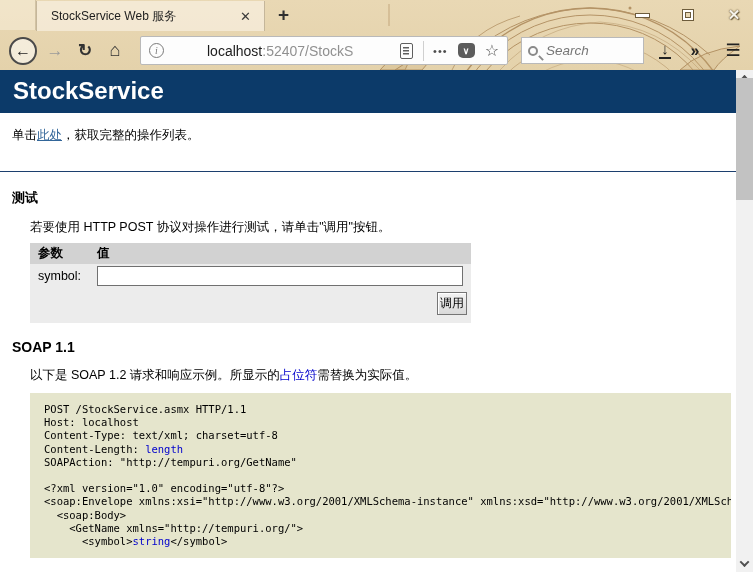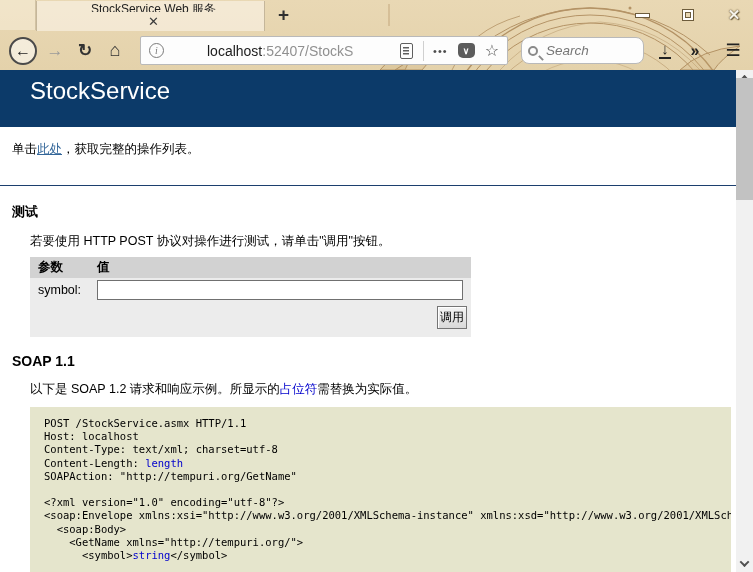--- a/index.html
+++ b/index.html
@@ -5,21 +5,21 @@
   * { margin:0; padding:0; box-sizing:border-box; }
   html,body { width:753px; height:572px; overflow:hidden; font-family:"Liberation Sans", sans-serif; }
   .browser { position:relative; width:753px; height:572px; background:#fff; overflow:hidden; }
 
   
   .chrome { position:absolute; top:0; left:0; width:753px; height:70px; background:linear-gradient(#e9d8b4,#e4d2ab); overflow:hidden; }
   .chrome-art { position:absolute; top:0; left:0; pointer-events:none; }
 
   .titlebar { position:absolute; top:0; left:0; width:753px; height:31px; }
   .tab-spacer { position:absolute; top:0; left:0; width:36px; height:30px; background:rgba(255,250,236,.38); border-right:1px solid rgba(120,95,55,.25); }
-  .tab { position:absolute; top:1px; left:36px; width:229px; height:30px; background:rgba(253,248,238,.55); border-left:1px solid rgba(110,90,50,.35); border-right:1px solid rgba(110,90,50,.35); display:flex; align-items:center; padding:0 8px 0 14px;flex-direction:column; }
+  .tab { position:absolute; top:1px; left:36px; width:229px; height:30px; background:rgba(253,248,238,.55); border-left:1px solid rgba(110,90,50,.35); border-right:1px solid rgba(110,90,50,.35); display:flex; align-items:center; padding:0 8px 0 14px; }
   .tab-title { flex:1; font-size:12px; color:#1d1d1d; white-space:nowrap; overflow:hidden; }
   .tab-close { font-size:13px; color:#3a3a3a; padding:2px 5px; cursor:default; }
   .newtab-btn { position:absolute; top:4px; left:272px; font-size:19px; font-weight:bold; color:#2f2f2f; padding:0 6px; }
   .win-controls { position:absolute; top:0; right:8px; height:30px; display:flex; align-items:center; gap:24px; }
   .wc { width:22px; height:22px; display:flex; align-items:center; justify-content:center; }
   .min-glyph { width:13px; height:3px; background:#fff; box-shadow:0 0 0 1px #6d5c3c; }
   .max-glyph { width:10px; height:10px; border:2px solid #fff; box-shadow:0 0 0 1px #6d5c3c, inset 0 0 0 1px #6d5c3c; background:transparent; }
   .close-glyph { color:#f5f2ea; font-size:15px; font-weight:bold; text-shadow:0 0 1px #6d5c3c, 0 0 2px #6d5c3c, 1px 1px 1px #6d5c3c; }
 
   .toolbar { position:absolute; top:31px; left:0; width:753px; height:39px; }
@@ -37,35 +37,35 @@
   .url-text::after { content:''; position:absolute; right:0; top:0; bottom:0; width:46px; background:linear-gradient(to right, rgba(253,253,253,0), #fdfdfd); }
   .reader-icon { width:13px; height:16px; border:1.5px solid #5f5f5f; border-radius:2px; margin:0 6px; flex:none; background:
       linear-gradient(#5f5f5f,#5f5f5f) 2px 3px/6px 1.5px no-repeat,
       linear-gradient(#5f5f5f,#5f5f5f) 2px 6px/6px 1.5px no-repeat,
       linear-gradient(#5f5f5f,#5f5f5f) 2px 9px/6px 1.5px no-repeat; }
   .urlbar-sep { width:1px; height:20px; background:#d0d0d0; margin:0 4px; flex:none; }
   .dots-icon { font-size:11px; letter-spacing:1px; color:#4c4c4c; margin:0 5px; flex:none; }
   .pocket-icon { width:17px; height:15px; background:#5c5c5c; border-radius:4px 4px 5px 5px; color:#fff; font-size:9px; font-weight:bold; display:flex; align-items:center; justify-content:center; margin:0 5px; flex:none; }
   .star-icon { font-size:16px; color:#4c4c4c; margin:0 2px 0 5px; flex:none; }
 
-  .searchbar { position:absolute; top:6px; left:521px; width:123px; height:27px; background:#fdfdfd; border:1px solid #b9b9b9; border-radius:8px; display:flex; align-items:center; padding:0 6px; }
+  .searchbar { position:absolute; top:6px; left:521px; width:123px; height:27px; background:#fdfdfd; border:1px solid #b9b9b9; border-radius:0; display:flex; align-items:center; padding:0 6px; }
   .mag-icon { width:10px; height:10px; border:2px solid #8a8a8a; border-radius:50%; position:relative; margin-right:8px; flex:none; }
   .mag-icon::after { content:''; position:absolute; width:6px; height:2px; background:#8a8a8a; transform:rotate(45deg); left:8px; top:9px; }
   .search-ph { font-size:13.5px; font-style:italic; color:#777; }
 
   .dl-btn { position:absolute; top:0; left:652px; height:39px; width:26px; display:flex; align-items:center; justify-content:center; }
   .dl-glyph { font-size:15px; font-weight:bold; color:#222; border-bottom:2.5px solid #222; line-height:14px; padding:0 2px 1px; }
   .overflow-btn { position:absolute; top:0; left:682px; height:39px; width:26px; display:flex; align-items:center; justify-content:center; font-size:16px; font-weight:bold; color:#222; }
   .menu-btn { position:absolute; top:0; left:718px; height:39px; width:30px; display:flex; align-items:center; justify-content:center; font-size:17px; color:#222; }
 
   
   .viewport { position:absolute; top:70px; left:0; width:753px; height:502px; background:#fff; overflow:hidden; }
   .page { position:absolute; top:0; left:0; width:736px; height:502px; overflow:hidden; }
 
-  .banner { height:57px; background:#0c3a69; color:#fff; font-size:24px; line-height:42px; padding-left:30px; }
+  .banner { height:43px; background:#0c3a69; color:#fff; font-size:24px; line-height:42px; padding-left:13px;font-weight:bold; }
   .intro { font-size:12.5px; color:#000; margin:14px 0 18px 12px; }
   a.pagelink { color:#336699; text-decoration:underline; cursor:pointer; }
   .rule { border:none; border-top:1px solid #1c3f6e; margin:27px 0 0 0; }
   .op-name { color:#0c3a69; font-size:17px; font-weight:bold; margin:8px 0 0 12px; }
   .sub-head { font-size:13px; font-weight:bold; color:#000; margin:17px 0 0 12px; }
   .body-p { font-size:12.5px; color:#000; margin:12px 0 0 30px; }
 
   .params-table { margin:7px 0 0 30px; width:432px; border-collapse:collapse; background:#ececec; }
   .params-table th { background:#d2d2d2; font-size:12.5px; font-weight:bold; text-align:left; padding:2px 8px; height:18px; }
   .params-table th.col-param { width:58px; }

